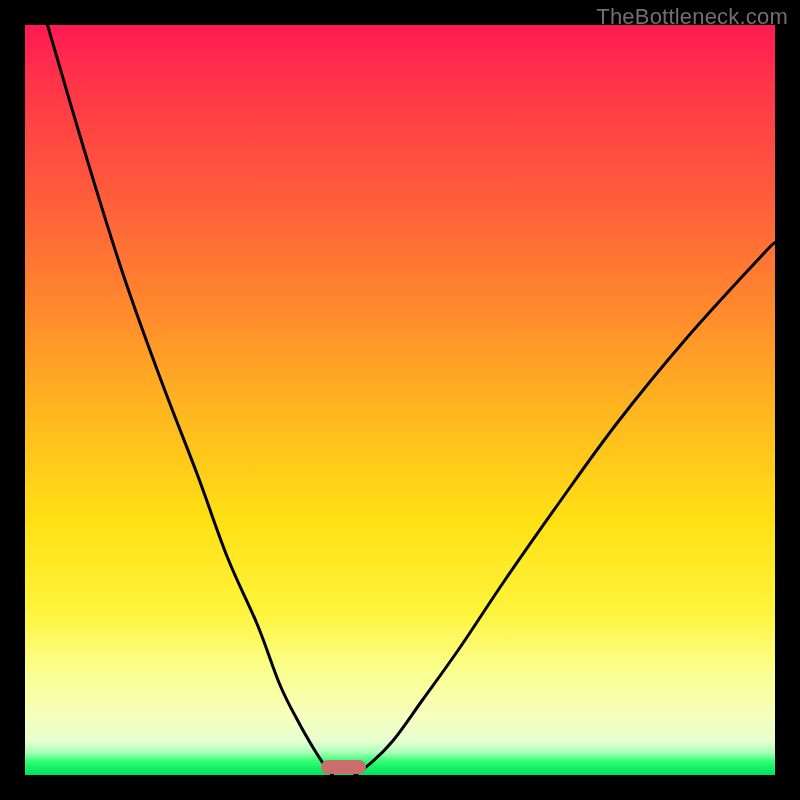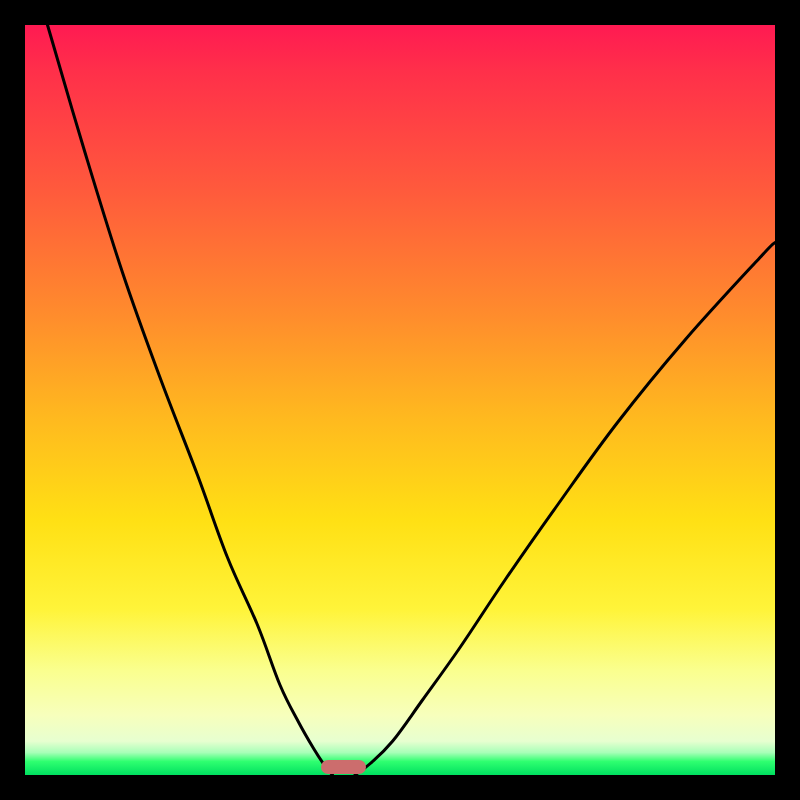--- a/index.html
+++ b/index.html
@@ -71,13 +71,14 @@
 <body>
 
 <div class="frame">
   <div class="plot">
     <svg class="curve" viewBox="0 0 750 750" preserveAspectRatio="none">
       <path id="curve-left" fill="none" stroke="#000000" stroke-width="3" stroke-linecap="round" d="M 22.5 0 C 29.25 22.95, 46.5 82.95000000000002, 60 127.5 C 73.5 172.04999999999998, 84 206.99999999999994, 97.5 247.49999999999994 C 111 287.99999999999994, 121.5 316.05, 135 352.5 C 148.5 388.95, 160.35 417.6, 172.5 450 C 184.65 482.4, 191.7 505.5, 202.5 532.5 C 213.3 559.5, 223.04999999999998 577.05, 232.5 600 C 241.95000000000002 622.95, 247.57500000000002 642.45, 255.00000000000003 660 C 262.425 677.55, 267.675 686.025, 273.75 697.5 C 279.825 708.975, 284.025 715.92, 288.75 723.75 C 293.475 731.58, 296.625 736.275, 300 741 C 303.375 745.725, 306.15 748.38, 307.5 750"></path>
       <path id="curve-right" fill="none" stroke="#000000" stroke-width="3" stroke-linecap="round" d="M 330 750 C 332.7 747.975, 338.25 744.825, 345 738.75 C 351.75 732.675, 358.05 727.725, 367.5 716.25 C 376.95 704.775, 385.35 691.875, 397.5 675 C 409.65 658.125, 420.1499999999999 644.1, 434.99999999999994 622.5 C 449.84999999999997 600.9, 462.45 580.65, 480 555 C 497.55 529.35, 512.25 508.35, 532.5 480 C 552.75 451.65, 569.55 427.2, 592.5 397.5 C 615.45 367.8, 634.35 344.70000000000005, 660 315.00000000000006 C 685.65 285.30000000000007, 718.8 250.05, 735 232.5 C 751.2 214.95, 747.3 220.2, 750 217.5"></path>
     </svg>
     <div class="marker" id="marker" style="width: 45px; left: 296.25px; background: rgb(204, 109, 109);"></div>
   </div>
+  <div class="watermark">TheBottleneck.com</div>
 </div>
 
 </body></html>

